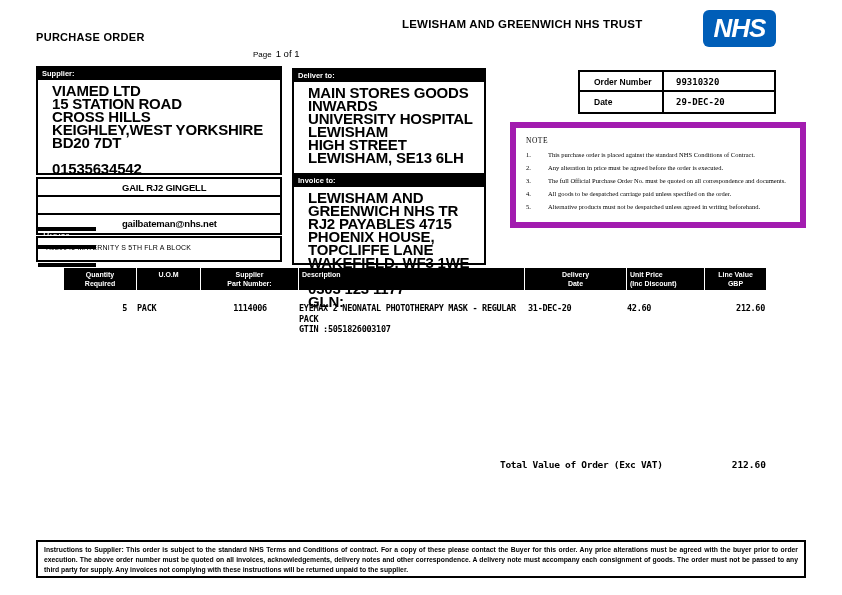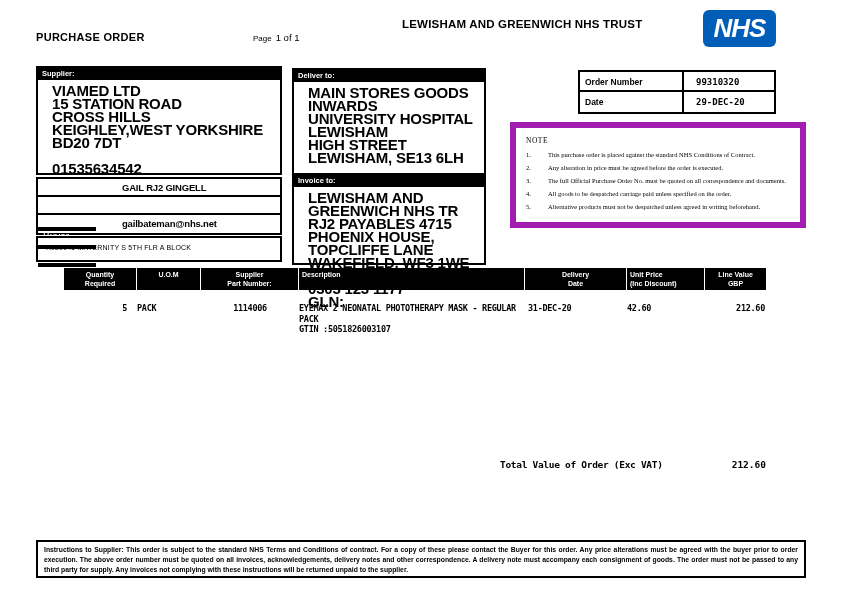--- a/index.html
+++ b/index.html
@@ -2,21 +2,21 @@
 <html><head>
 <meta charset="utf-8">
 <style>
   * { margin:0; padding:0; box-sizing:border-box; }
   html,body { width:842px; height:595px; background:#fff; color:#000;
     font-family:"Liberation Sans", sans-serif; overflow:hidden; }
   .abs { position:absolute; }
 
   
   .po-title { left:36px; top:31px; font-size:11px; font-weight:bold; letter-spacing:.3px; }
-  .page-wrap { left:253px; top:32px; font-size:8px; }
+  .page-wrap { left:253px; top:48px; font-size:8px; }
   .page-wrap .pageval { font-size:9.5px; margin-left:4px; }
   .trust-name { left:402px; top:18px; font-size:11.5px; font-weight:bold; letter-spacing:.2px; }
   .nhs-logo { left:703px; top:10px; width:73px; height:37px; background:#005EB8;
     color:#fff; display:flex; align-items:center; justify-content:center;
     font-style:italic; font-weight:bold; font-size:26px; letter-spacing:-1px;border-radius:6px; }
 
   
   .box { border:2px solid #000; background:#fff; }
   .box-head { background:#000; color:#fff; font-size:7.5px; font-weight:bold;
     padding:1px 4px 2px 4px; }
@@ -35,22 +35,22 @@
     font-weight:normal; padding:4px 0 0 5px;margin-top:48px; }
   .buyer-value { flex:1; font-size:9.5px; font-weight:bold; padding:3px 0 0 26px;
     letter-spacing:-.2px; }
   .location-box { left:36px; top:236px; width:246px; height:26px; border:2px solid #000; }
   .location-text { font-size:7px; padding:6px 0 0 8px; letter-spacing:.2px; }
 
   
   .order-box { left:578px; top:70px; width:198px; border:2px solid #000; }
   .order-row { display:flex; height:20px; border-bottom:2px solid #000; }
   .order-row:last-child { border-bottom:none; }
-  .order-label { width:104px; border-right:2px solid #000; font-size:8.5px;
-    font-weight:bold; padding:5px 0 0 5px; }
+  .order-label { width:84px; border-right:2px solid #000; font-size:8.5px;
+    font-weight:bold; padding:5px 0 0 14px; }
   .order-value { flex:1; font-family:"DejaVu Sans Mono", monospace; font-size:9px;
     font-weight:bold; padding:5px 0 0 12px; }
 
   
   .note-box { left:510px; top:122px; width:296px; height:106px; border:6px solid #a21caf;
     font-family:"Liberation Serif", serif; }
   .note-title { font-size:7.5px; padding:8px 0 6px 10px; letter-spacing:.5px; }
   .note-item { display:flex; padding:0 8px 0 10px; margin-bottom:5px; font-size:6.5px;
     line-height:8px; }
   .note-num { width:22px; flex:none; }

